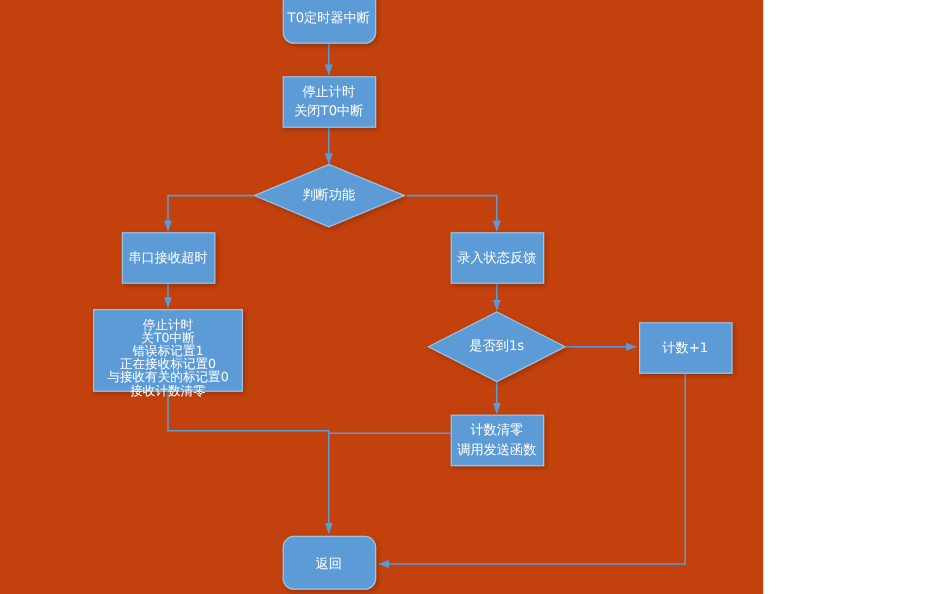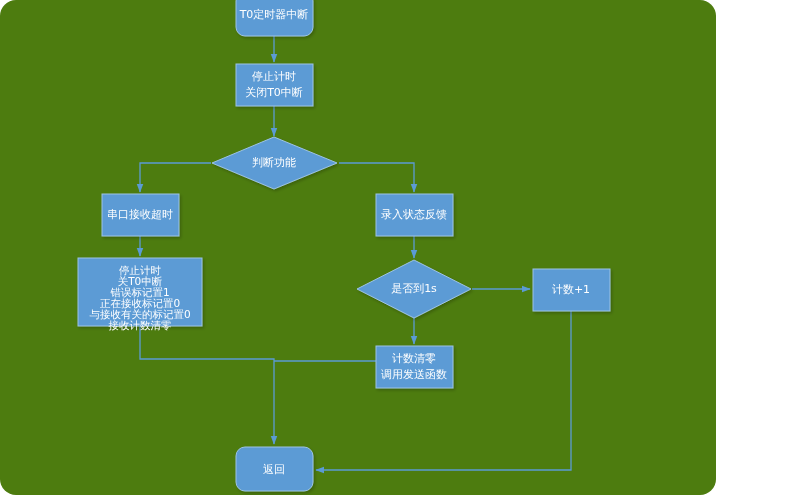--- a/index.html
+++ b/index.html
@@ -5,25 +5,24 @@
   html, body {
     margin: 0;
     padding: 0;
     background: #ffffff;
   }
   body {
     font-family: "DejaVu Sans", "Liberation Sans", sans-serif;
   }
   #canvas {
     position: relative;
-    width: 716px;
+    width: 636px;
     height: 495px;
-    background: #4d7c0f;
+    background: #c2410c;
     overflow: hidden;
-    border-radius: 16px;
   }
   svg.layer {
     position: absolute;
     left: 0;
     top: 0;
     width: 792px;
     height: 495px;
   }
   .node-text {
     fill: #ffffff;

